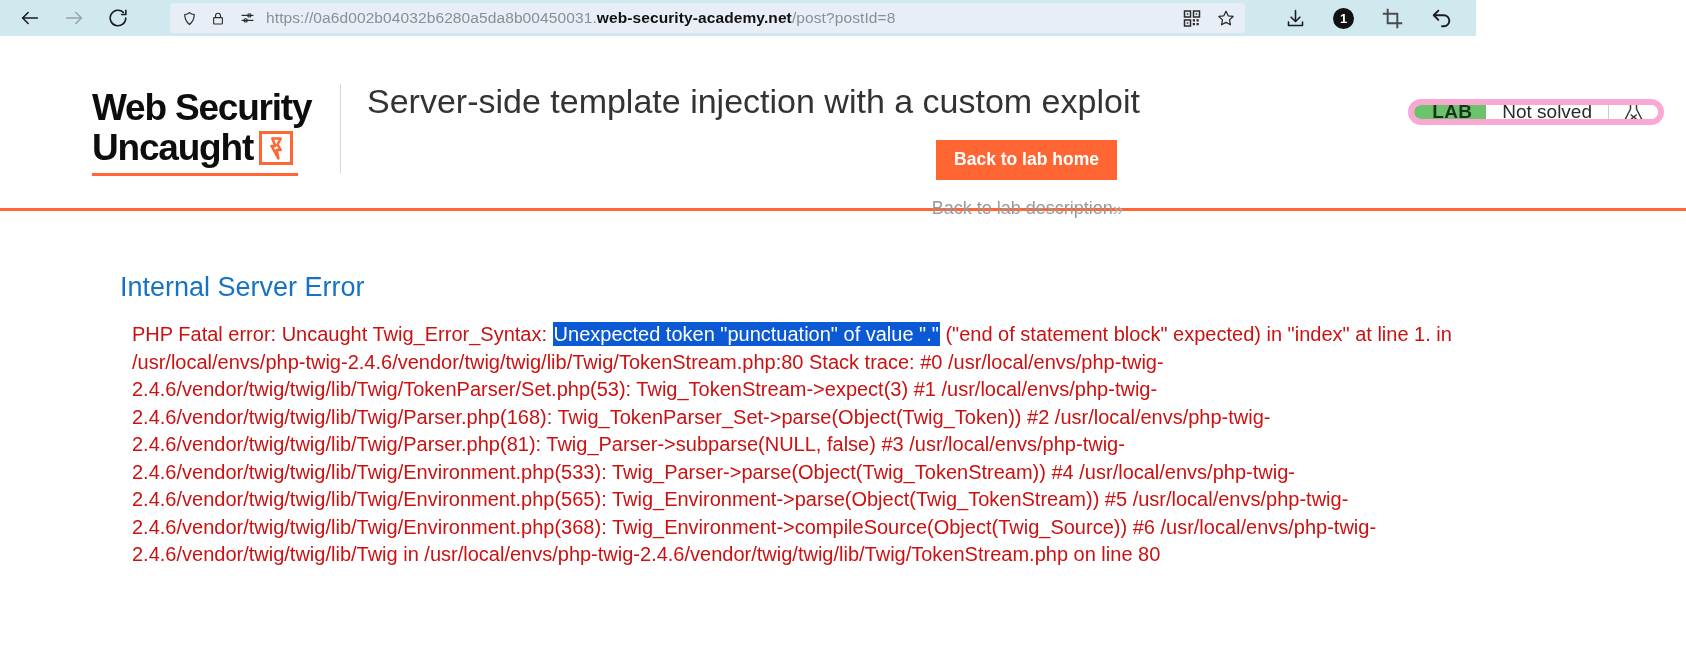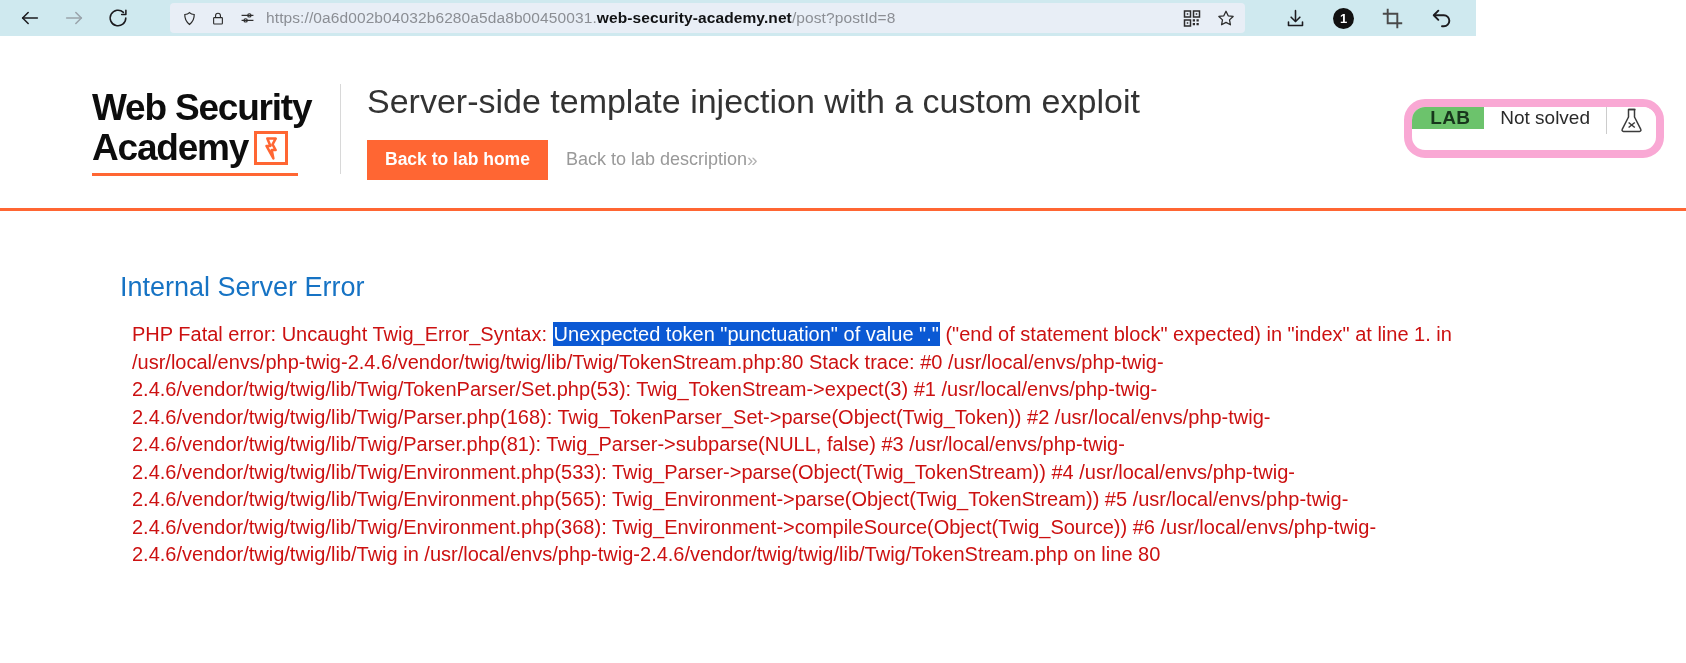--- a/index.html
+++ b/index.html
@@ -131,21 +131,21 @@
     padding-top: 48px;
     padding-left: 26px;
   }
   .lab-title {
     font-size: 34px;
     color: #333333;
     font-weight: normal;
     margin: 0 0 22px 0;
     line-height: 34px;
   }
-  .header-actions { display: flex; align-items: center; gap: 18px; }
+  .header-actions { display: flex; align-items: center; gap: 18px; flex-direction: column; }
   .btn-lab-home {
     background: #ff6633;
     color: #ffffff;
     font-size: 17.5px;
     font-weight: bold;
     border: none;
     padding: 11px 18px;
     cursor: pointer;
     font-family: "Liberation Sans", sans-serif;
     line-height: 1;
@@ -158,23 +158,23 @@
     align-items: center;
     cursor: pointer;
   }
   .link-lab-desc .chev { font-size: 19px; color: #b3b3b3; letter-spacing:-2px; }
 
   .lab-status {
     position: absolute;
     top: 63px;
     right: 22px;
     display: flex;
-    align-items: flex-start;
-    height: 59px;
-    border: 8px solid #f9a8d4;
+    align-items: center;
+    height: 26px;
+    border: 6px solid #f9a8d4;
     border-radius: 21px;
     background: #ffffff;
     overflow: hidden;
     cursor: pointer;
   }
   .lab-tag {
     background: #6cc36c;
     color: #18361c;
     font-weight: bold;
     font-size: 19px;
@@ -321,21 +321,21 @@
   </div>
 </div>
 
 <div class="page">
 
   <div class="lab-header">
 
     <div class="logo-block">
       <div class="logo-line1">Web Security</div>
       <div class="logo-line2">
-        <span>Academy</span>
+        <span>Uncaught</span>
         <span class="logo-mark">
           <svg width="17" height="23" viewBox="0 0 16 22" fill="none" stroke="#ff6633" stroke-width="2.4" stroke-linecap="round" stroke-linejoin="round">
               <path d="M12 1.5H4l3 7H3.2l6.6 12-1.6-8H12l-3-5.5z"></path>
             </svg>
         </span>
       </div>
       <div class="logo-underline"></div>
     </div>
 
     <div class="header-divider"></div>

